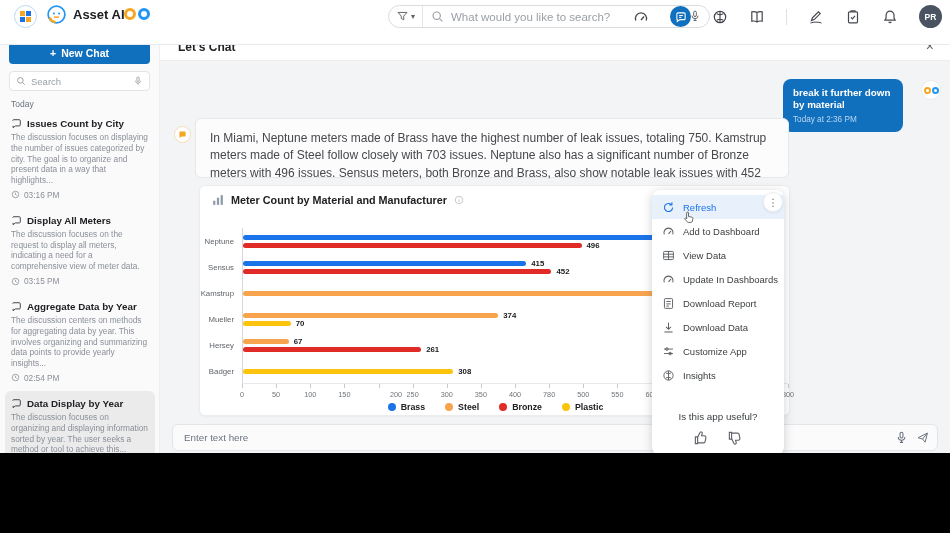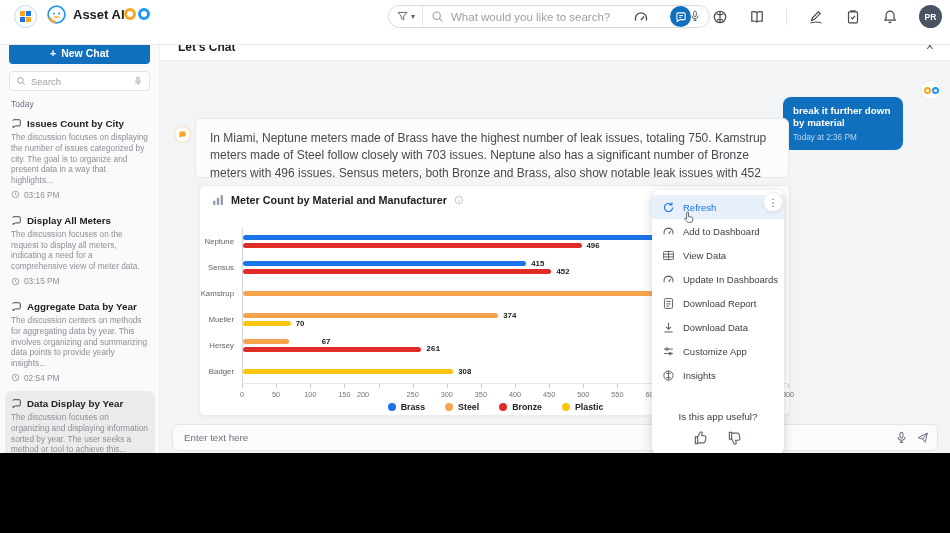--- a/index.html
+++ b/index.html
@@ -60,21 +60,21 @@
   .si-desc { margin-top:3px; font-size:8.3px; line-height:1.3; color:#8a8f98; }
   .si-time { margin-top:4px; display:flex; align-items:center; gap:4px; font-size:8.3px; color:#8a8f98; }
 
   
   .main-title { position:absolute; left:160px; top:33px; width:790px; height:28px; background:#fff;
                 border-bottom:1px solid #ececec; z-index:5; }
   .main-title .t { position:absolute; left:18px; top:7px; font-size:12px; font-weight:bold; color:#202124; }
   .main-title .close { position:absolute; right:16px; top:5px; font-size:14px; color:#5f6368; cursor:pointer; }
   .chat-body { position:absolute; left:160px; top:61px; width:790px; height:392px; background:#f3f4f6; z-index:1; }
 
-  .user-bubble { position:absolute; right:47px; top:97px; max-width:120px; background:#1170bd; color:#fff;
+  .user-bubble { position:absolute; right:47px; top:79px; max-width:120px; background:#1170bd; color:#fff;
                  border-radius:8px; padding:8px 10px; z-index:2; }
   .user-bubble .msg { font-size:9.8px; font-weight:bold; line-height:1.25; }
   .user-bubble .time { margin-top:4px; font-size:8.2px; color:#b9d7f2; }
   .user-avatar { position:absolute; right:9px; top:80px; width:20px; height:20px; border-radius:50%;
                  background:#fff; border:1px solid #ececec; display:flex; align-items:center;
                  justify-content:center; gap:1px; z-index:2; }
   .user-avatar .ring { width:7px; height:7px; }
   .user-avatar .ring.orange { border-width:2px; }
   .user-avatar .ring.blue { border-width:2px; }
 
@@ -375,47 +375,47 @@
         <div class="bar-val" style="left: 288.238px; top: 32.5px;">415</div>
         <div class="bar" style="left: 0px; top: 40.5px; width: 308.49px; background: rgb(224, 43, 39);"></div>
         <div class="bar-val" style="left: 313.49px; top: 40.5px;">452</div>
         <div class="bar" style="left: 0px; top: 62.5px; width: 479.798px; background: rgb(248, 164, 78);"></div>
         <div class="bar-val" style="left: 484.798px; top: 62.5px;">703</div>
         <div class="bar" style="left: 0px; top: 84.5px; width: 255.255px; background: rgb(248, 164, 78);"></div>
         <div class="bar-val" style="left: 260.255px; top: 84.5px;">374</div>
         <div class="bar" style="left: 0px; top: 92.5px; width: 47.775px; background: rgb(252, 196, 13);"></div>
         <div class="bar-val" style="left: 52.775px; top: 92.5px;">70</div>
         <div class="bar" style="left: 0px; top: 110.5px; width: 45.7275px; background: rgb(248, 164, 78);"></div>
-        <div class="bar-val" style="left: 50.7275px; top: 110.5px; margin-left: 28px;">67</div>
+        <div class="bar-val" style="left: 50.7275px; top: 110.5px;">67</div>
         <div class="bar" style="left: 0px; top: 118.5px; width: 178.132px; background: rgb(224, 43, 39);"></div>
-        <div class="bar-val" style="left: 183.132px; top: 118.5px; font-family: Liberation Mono, monospace;">261</div>
+        <div class="bar-val" style="left: 183.132px; top: 118.5px;">261</div>
         <div class="bar" style="left: 0px; top: 140.5px; width: 210.21px; background: rgb(252, 196, 13);"></div>
         <div class="bar-val" style="left: 215.21px; top: 140.5px;">308</div>
       </div>
     <div class="xaxis">
         <div class="tick" style="left: 0px;"></div>
         <div class="tlab" style="left: 0px;">0</div>
         <div class="tick" style="left: 34.125px;"></div>
         <div class="tlab" style="left: 34.125px;">50</div>
         <div class="tick" style="left: 68.25px;"></div>
         <div class="tlab" style="left: 68.25px;">100</div>
         <div class="tick" style="left: 102.375px;"></div>
         <div class="tlab" style="left: 102.375px;">150</div>
         <div class="tick" style="left: 136.5px;"></div>
-        <div class="tlab" style="left: 121px; text-align: center;">200</div>
+        <div class="tlab" style="left: 154px; text-align: center;">200</div>
         <div class="tick" style="left: 170.625px;"></div>
         <div class="tlab" style="left: 170.625px;">250</div>
         <div class="tick" style="left: 204.75px;"></div>
         <div class="tlab" style="left: 204.75px;">300</div>
         <div class="tick" style="left: 238.875px;"></div>
         <div class="tlab" style="left: 238.875px;">350</div>
         <div class="tick" style="left: 273px;"></div>
         <div class="tlab" style="left: 273px;">400</div>
         <div class="tick" style="left: 307.125px;"></div>
-        <div class="tlab" style="left: 307.125px;">450</div>
+        <div class="tlab" style="left: 307.125px;">780</div>
         <div class="tick" style="left: 341.25px;"></div>
         <div class="tlab" style="left: 341.25px;">500</div>
         <div class="tick" style="left: 375.375px;"></div>
         <div class="tlab" style="left: 375.375px;">550</div>
         <div class="tick" style="left: 409.5px;"></div>
         <div class="tlab" style="left: 409.5px;">600</div>
         <div class="tick" style="left: 443.625px;"></div>
         <div class="tlab" style="left: 443.625px;">650</div>
         <div class="tick" style="left: 477.75px;"></div>
         <div class="tlab" style="left: 477.75px;">700</div>

